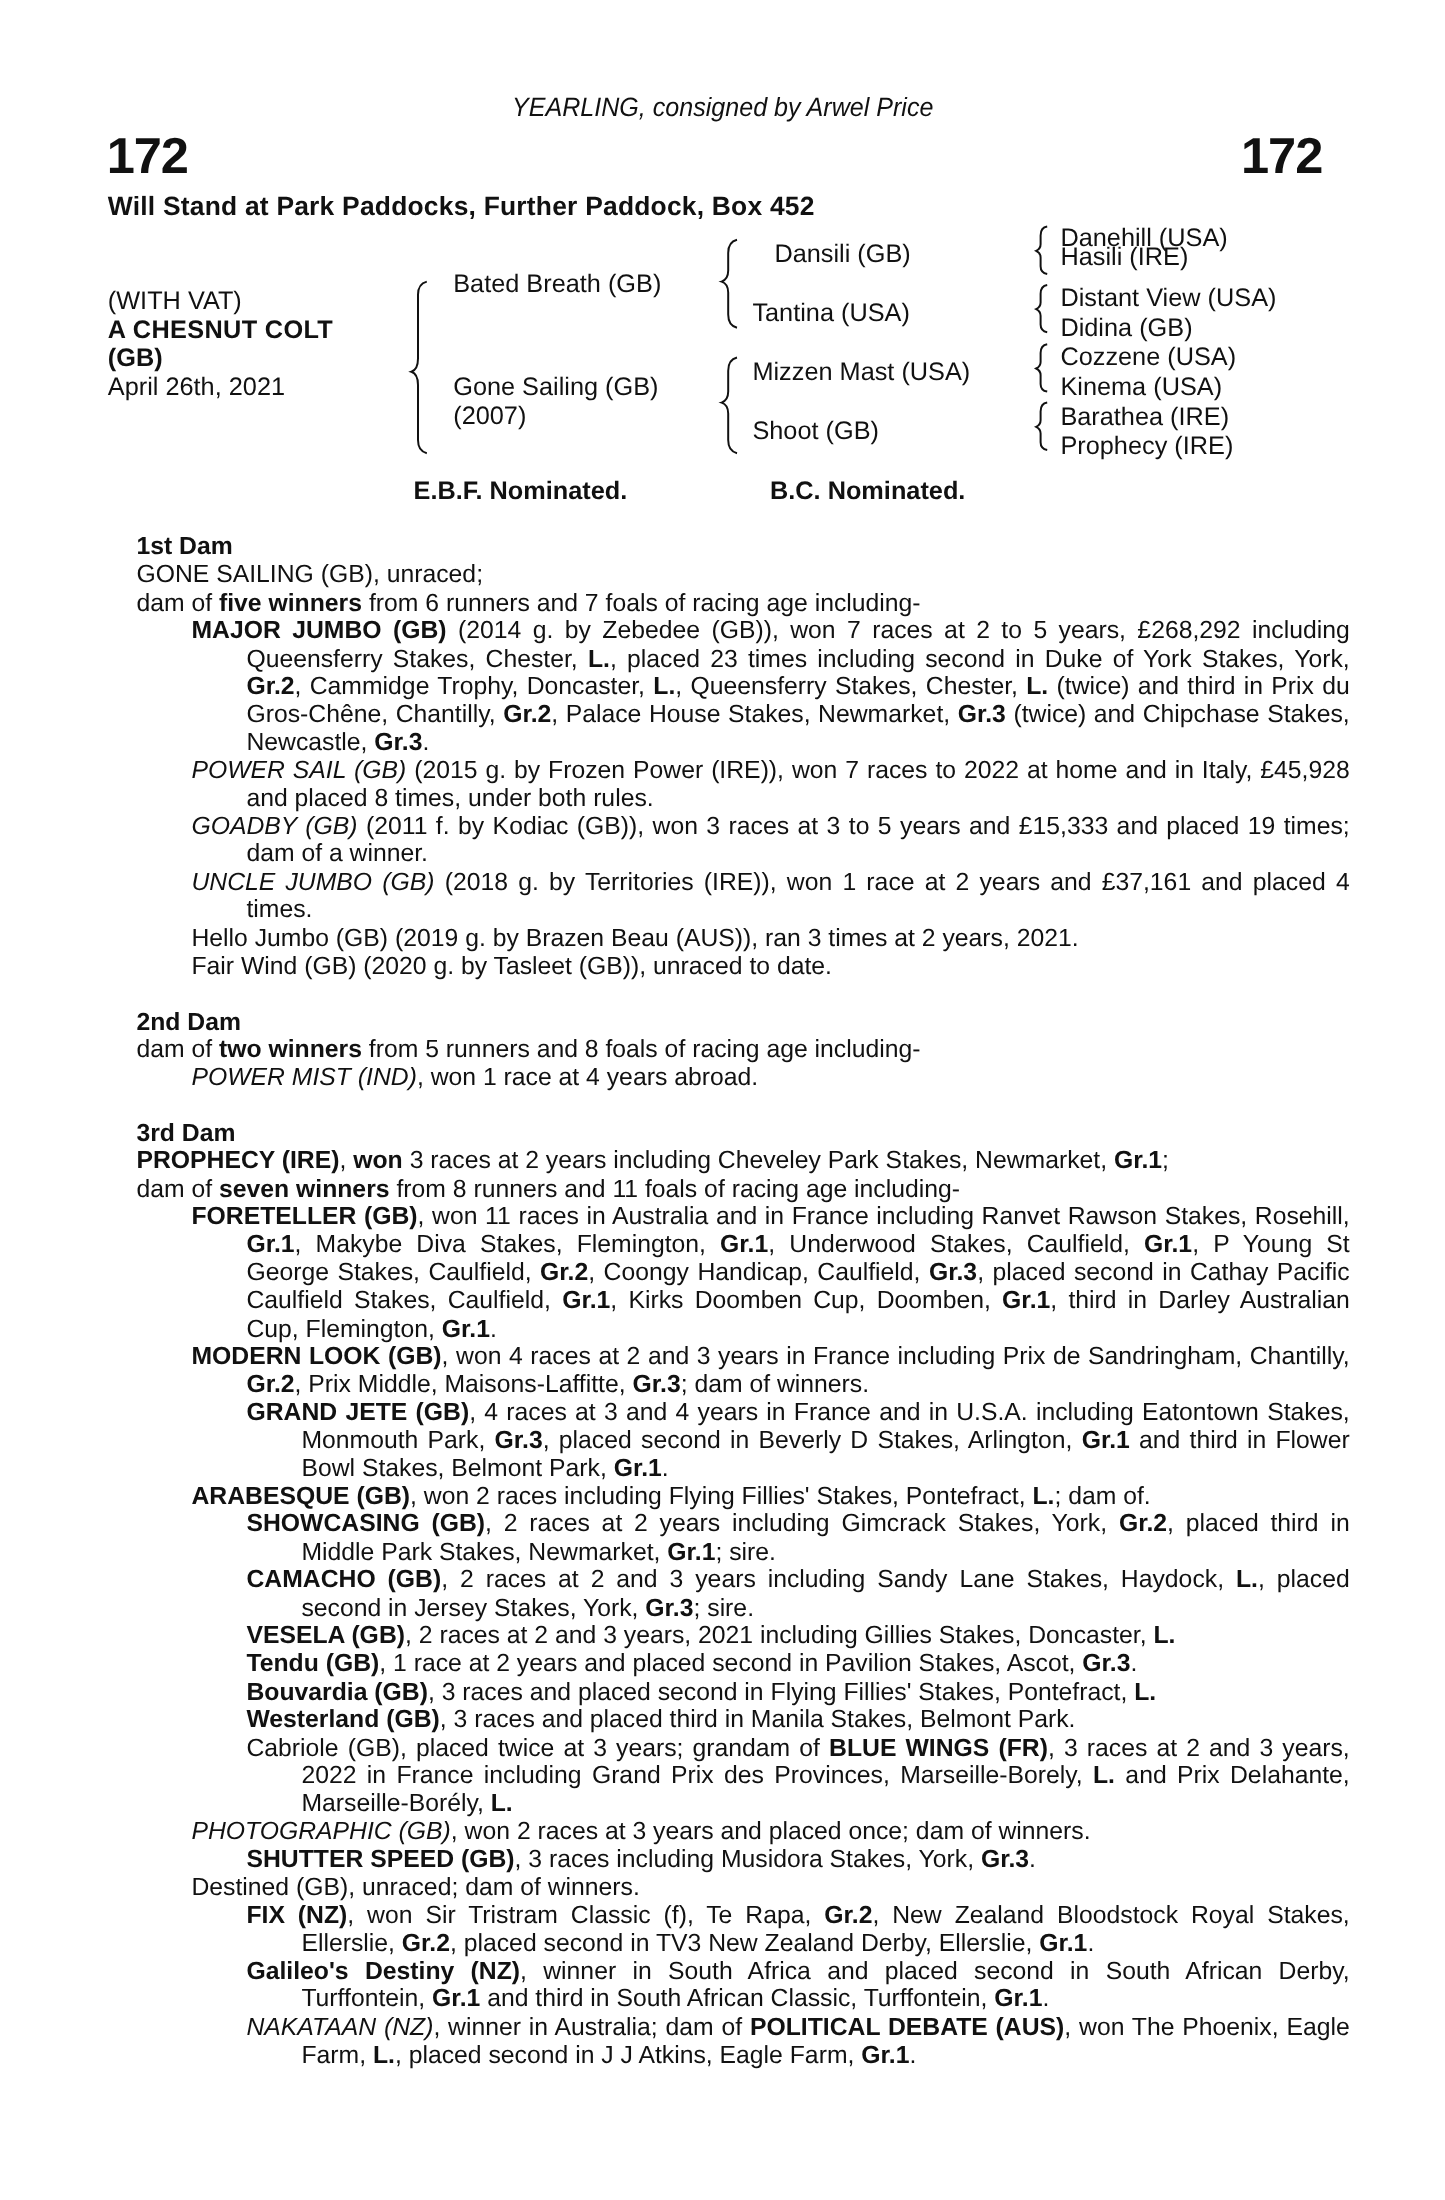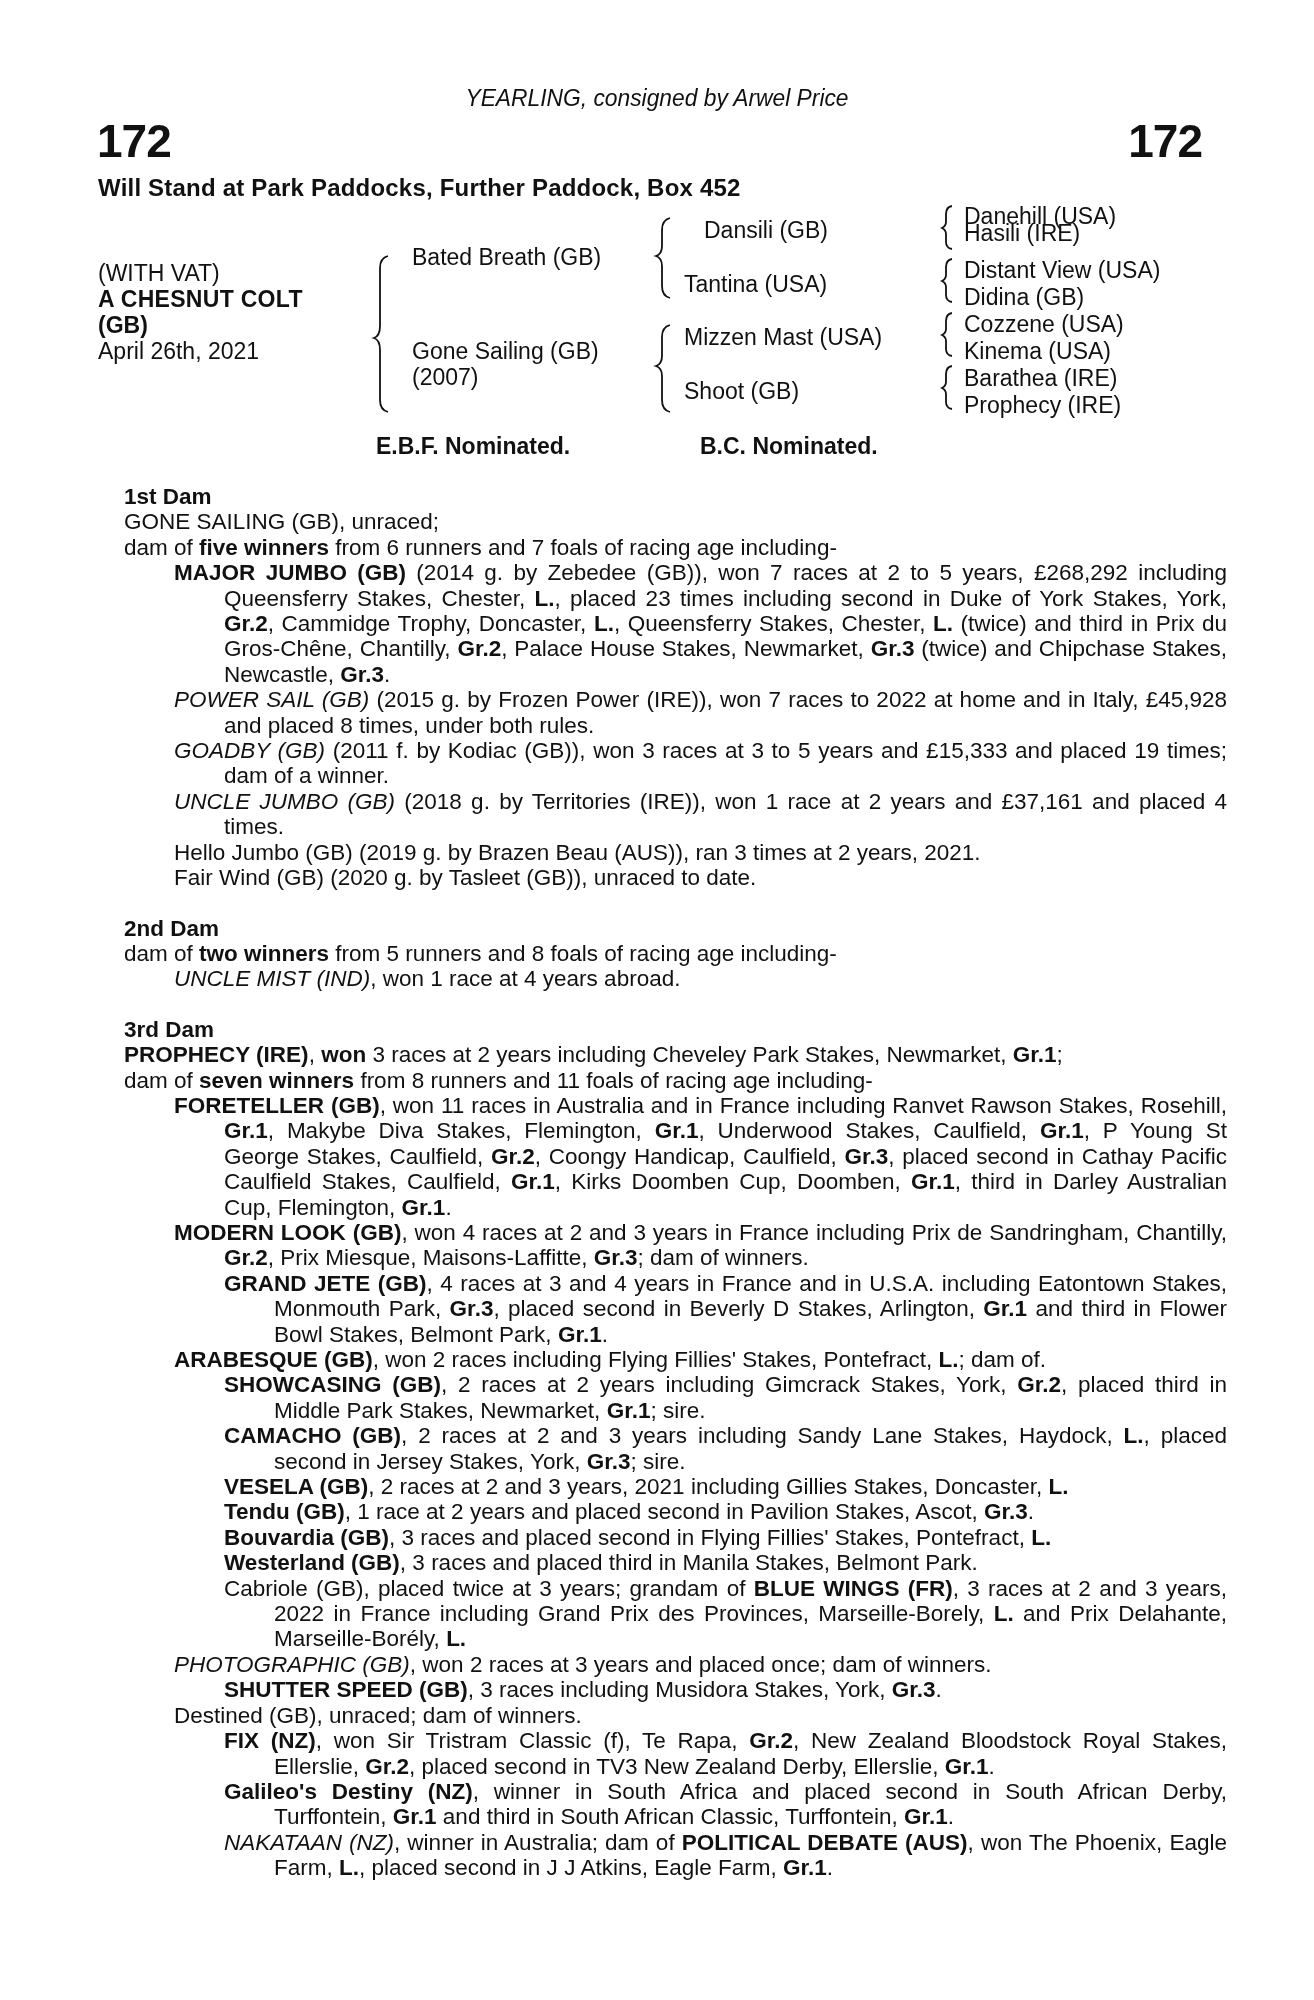--- a/index.html
+++ b/index.html
@@ -82,31 +82,31 @@
         <p class="lvl1"><i>UNCLE JUMBO (GB)</i><span> (2018 g. by Territories (IRE)), won 1 race at 2 years and £37,161 and placed 4 times.</span></p>
         <p class="lvl1"><span>Hello Jumbo (GB) (2019 g. by Brazen Beau (AUS)), ran 3 times at 2 years, 2021.</span></p>
         <p class="lvl1"><span>Fair Wind (GB) (2020 g. by Tasleet (GB)), unraced to date.</span></p>
       </div>
   </div>
   <div class="gap"></div>
   <div>
     <p class="sec">2nd Dam</p>
     <div class="lines">
         <p class="lvl0"><span>dam of </span><b>two winners</b><span> from 5 runners and 8 foals of racing age including-</span></p>
-        <p class="lvl1"><i>UNCLE MIST (IND)</i><span>, won 1 race at 4 years abroad.</span></p>
+        <p class="lvl1"><i>POWER MIST (IND)</i><span>, won 1 race at 4 years abroad.</span></p>
       </div>
   </div>
   <div class="gap"></div>
   <div>
     <p class="sec">3rd Dam</p>
     <div class="lines">
         <p class="lvl0"><b>PROPHECY (IRE)</b><span>, </span><b>won</b><span> 3 races at 2 years including Cheveley Park Stakes, Newmarket, </span><b>Gr.1</b><span>;</span></p>
         <p class="lvl0"><span>dam of </span><b>seven winners</b><span> from 8 runners and 11 foals of racing age including-</span></p>
         <p class="lvl1"><b>FORETELLER (GB)</b><span>, won 11 races in Australia and in France including Ranvet Rawson Stakes, Rosehill, </span><b>Gr.1</b><span>, Makybe Diva Stakes, Flemington, </span><b>Gr.1</b><span>, Underwood Stakes, Caulfield, </span><b>Gr.1</b><span>, P Young St George Stakes, Caulfield, </span><b>Gr.2</b><span>, Coongy Handicap, Caulfield, </span><b>Gr.3</b><span>, placed second in Cathay Pacific Caulfield Stakes, Caulfield, </span><b>Gr.1</b><span>, Kirks Doomben Cup, Doomben, </span><b>Gr.1</b><span>, third in Darley Australian Cup, Flemington, </span><b>Gr.1</b><span>.</span></p>
-        <p class="lvl1"><b>MODERN LOOK (GB)</b><span>, won 4 races at 2 and 3 years in France including Prix de Sandringham, Chantilly, </span><b>Gr.2</b><span>, Prix Miesque, Maisons-Laffitte, </span><b>Gr.3</b><span>; dam of winners.</span></p>
+        <p class="lvl1"><b>MODERN LOOK (GB)</b><span>, won 4 races at 2 and 3 years in France including Prix de Sandringham, Chantilly, </span><b>Gr.2</b><span>, Prix Middle, Maisons-Laffitte, </span><b>Gr.3</b><span>; dam of winners.</span></p>
         <p class="lvl2"><b>GRAND JETE (GB)</b><span>, 4 races at 3 and 4 years in France and in U.S.A. including Eatontown Stakes, Monmouth Park, </span><b>Gr.3</b><span>, placed second in Beverly D Stakes, Arlington, </span><b>Gr.1</b><span> and third in Flower Bowl Stakes, Belmont Park, </span><b>Gr.1</b><span>.</span></p>
         <p class="lvl1"><b>ARABESQUE (GB)</b><span>, won 2 races including Flying Fillies' Stakes, Pontefract, </span><b>L.</b><span>; dam of.</span></p>
         <p class="lvl2"><b>SHOWCASING (GB)</b><span>, 2 races at 2 years including Gimcrack Stakes, York, </span><b>Gr.2</b><span>, placed third in Middle Park Stakes, Newmarket, </span><b>Gr.1</b><span>; sire.</span></p>
         <p class="lvl2"><b>CAMACHO (GB)</b><span>, 2 races at 2 and 3 years including Sandy Lane Stakes, Haydock, </span><b>L.</b><span>, placed second in Jersey Stakes, York, </span><b>Gr.3</b><span>; sire.</span></p>
         <p class="lvl2"><b>VESELA (GB)</b><span>, 2 races at 2 and 3 years, 2021 including Gillies Stakes, Doncaster, </span><b>L.</b></p>
         <p class="lvl2"><b>Tendu (GB)</b><span>, 1 race at 2 years and placed second in Pavilion Stakes, Ascot, </span><b>Gr.3</b><span>.</span></p>
         <p class="lvl2"><b>Bouvardia (GB)</b><span>, 3 races and placed second in Flying Fillies' Stakes, Pontefract, </span><b>L.</b></p>
         <p class="lvl2"><b>Westerland (GB)</b><span>, 3 races and placed third in Manila Stakes, Belmont Park.</span></p>
         <p class="lvl2"><span>Cabriole (GB), placed twice at 3 years; grandam of </span><b>BLUE WINGS (FR)</b><span>, 3 races at 2 and 3 years, 2022 in France including Grand Prix des Provinces, Marseille-Borely, </span><b>L.</b><span> and Prix Delahante, Marseille-Borély, </span><b>L.</b></p>
         <p class="lvl1"><i>PHOTOGRAPHIC (GB)</i><span>, won 2 races at 3 years and placed once; dam of winners.</span></p>

